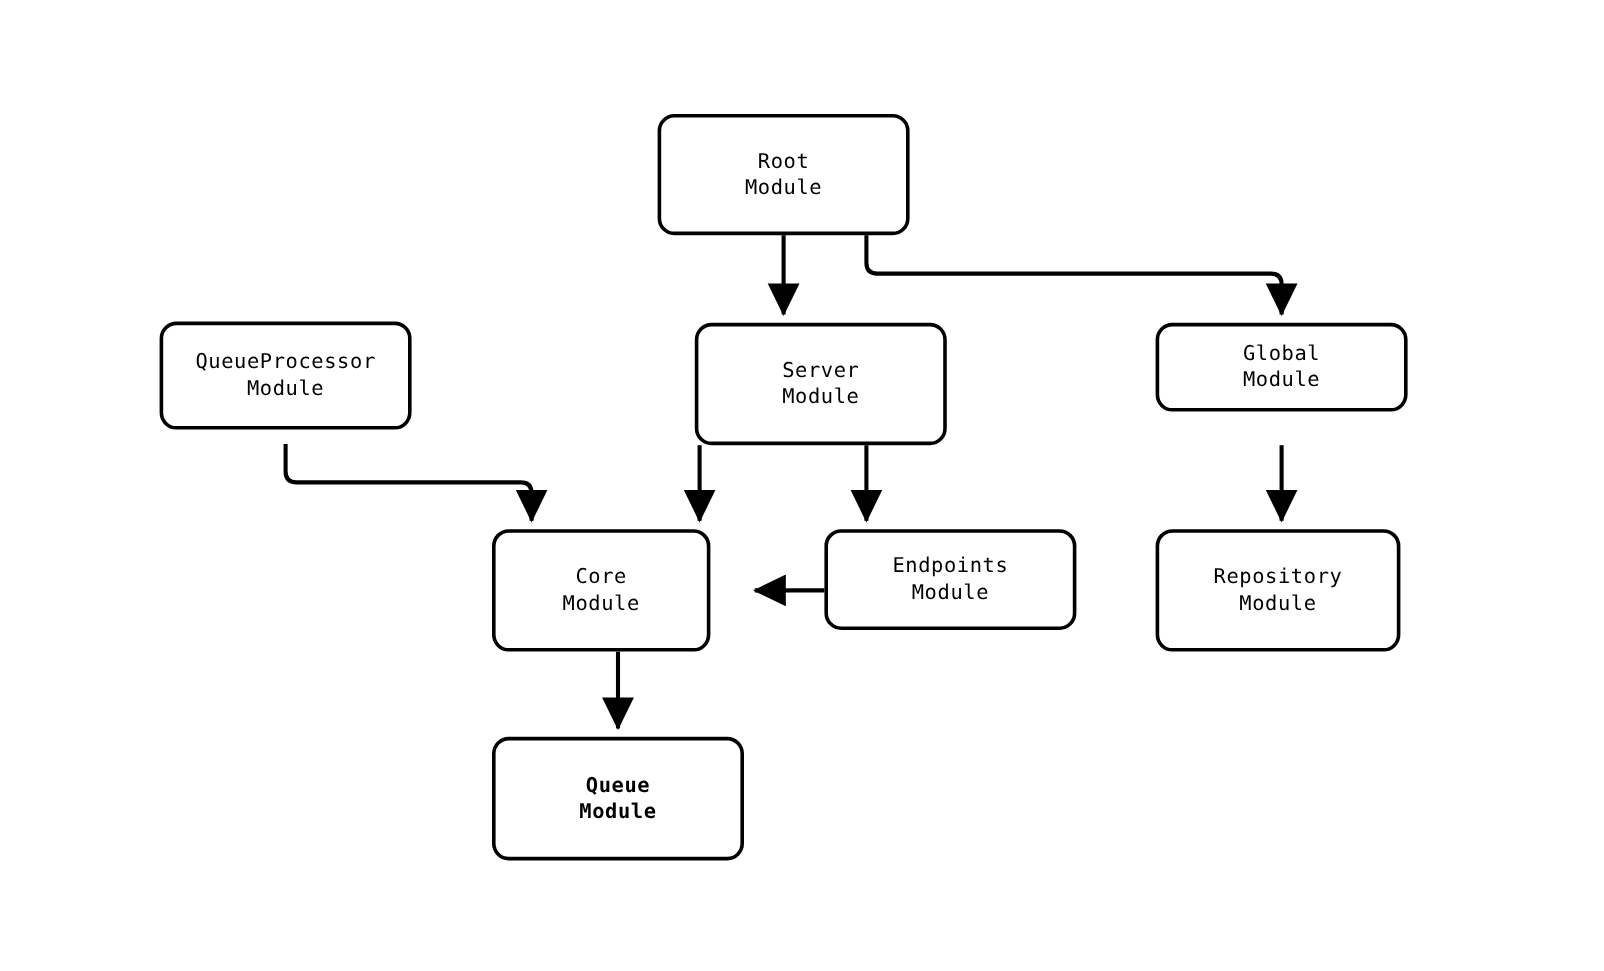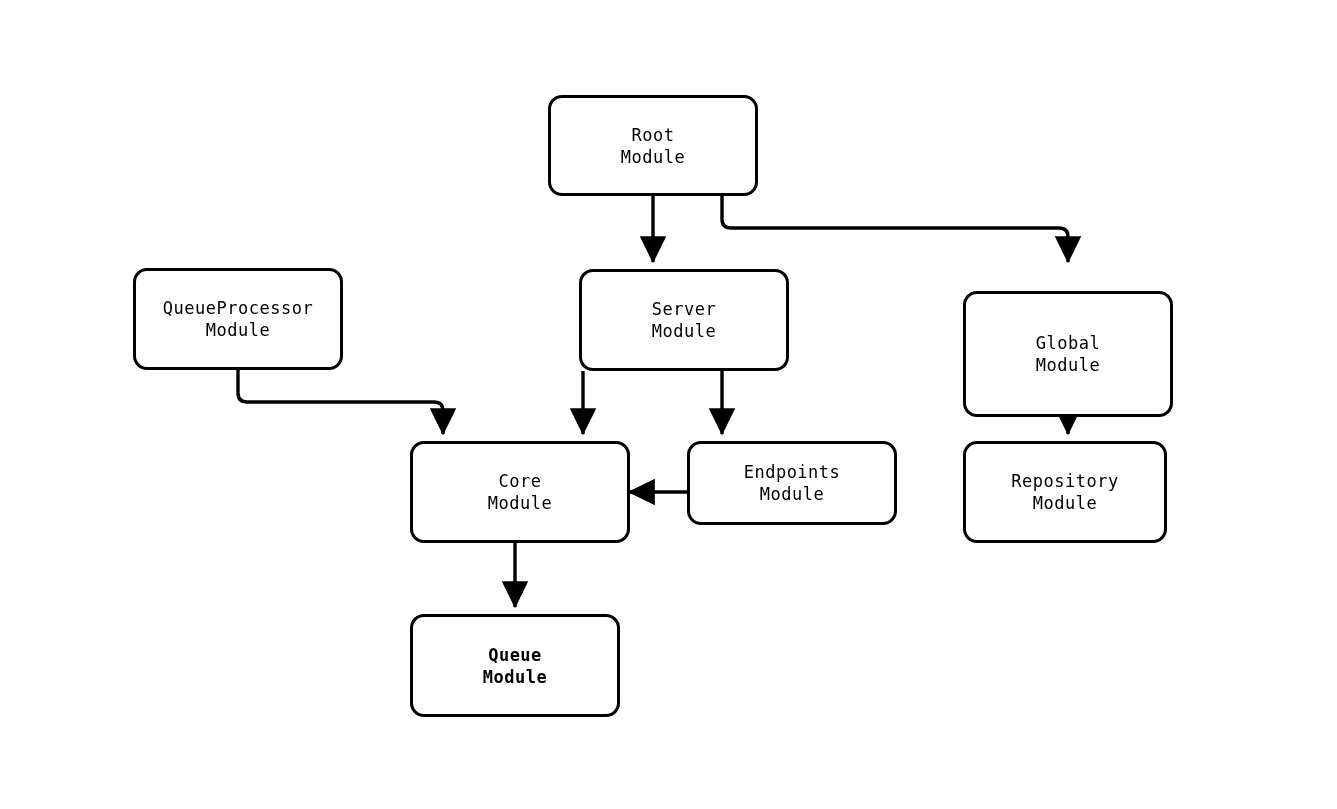--- a/index.html
+++ b/index.html
@@ -81,36 +81,36 @@
       <path d="M 515 543 L 515 607" marker-end="url(#arrowhead)"></path>
 
     </g>
   </svg>
 
   <div class="node" style="left:548px; top:95px; width:210px; height:101px;">
     <span class="node-line">Root</span>
     <span class="node-line">Module</span>
   </div>
 
-  <div class="node" style="left:133px; top:268px; width:210px; height:102px;">
+  <div class="node" style="left:133px; top:268px; width:210px; height:90px;">
     <span class="node-line">QueueProcessor</span>
     <span class="node-line">Module</span>
   </div>
 
   <div class="node" style="left:579px; top:269px; width:210px; height:102px;">
     <span class="node-line">Server</span>
     <span class="node-line">Module</span>
   </div>
 
-  <div class="node" style="left:963px; top:269px; width:210px; height:126px;margin-top:22px;">
+  <div class="node" style="left:963px; top:269px; width:210px; height:74px;">
     <span class="node-line">Global</span>
     <span class="node-line">Module</span>
   </div>
 
-  <div class="node" style="left:410px; top:441px; width:220px; height:102px;">
+  <div class="node" style="left:410px; top:441px; width:182px; height:102px;">
     <span class="node-line">Core</span>
     <span class="node-line">Module</span>
   </div>
 
   <div class="node" style="left:687px; top:441px; width:210px; height:84px;">
     <span class="node-line">Endpoints</span>
     <span class="node-line">Module</span>
   </div>
 
   <div class="node" style="left:963px; top:441px; width:204px; height:102px;">

